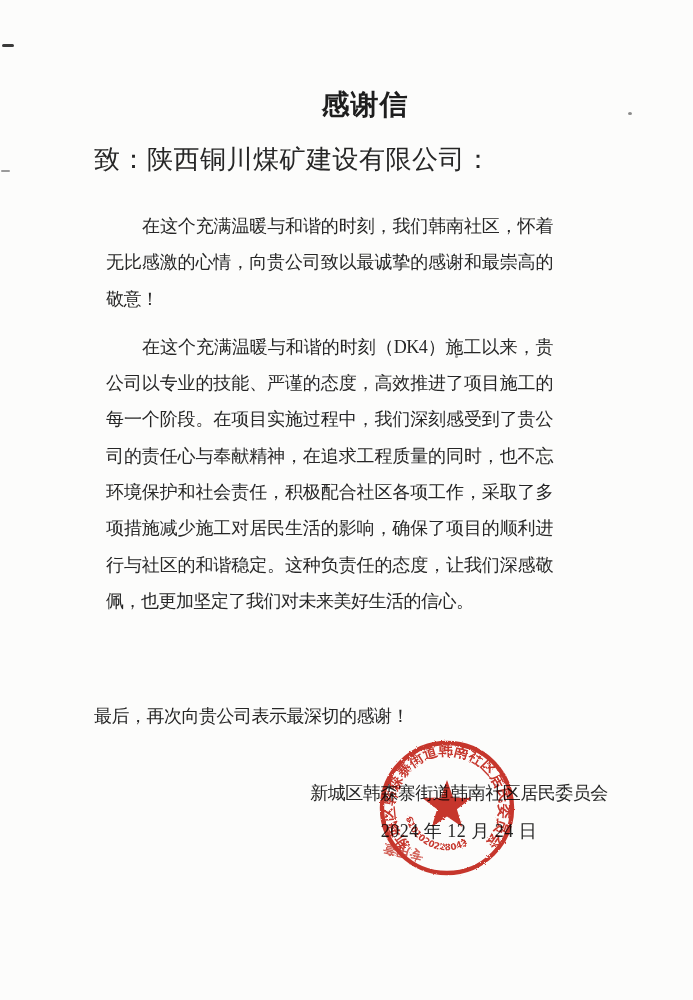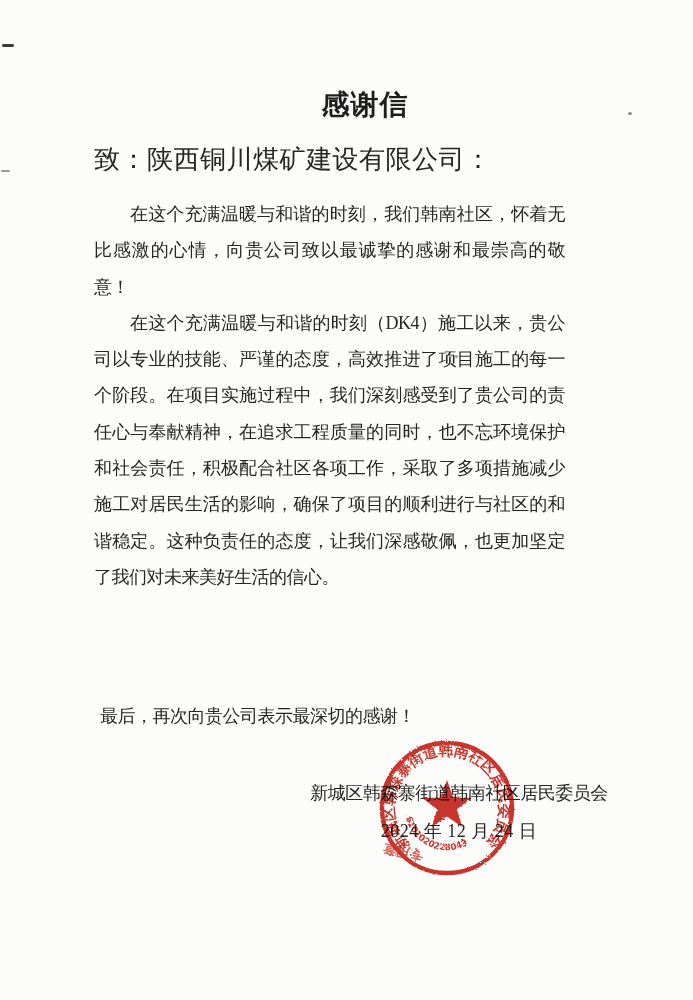--- a/index.html
+++ b/index.html
@@ -23,23 +23,23 @@
   .salutation{
     position:absolute;top:142px;left:94px;
     font-size:26px;letter-spacing:0.5px;
   }
   .body{
     position:absolute;top:196px;left:94px;width:471px;
     font-size:18px;line-height:36.3px;
     letter-spacing:-0.5px;
     text-align:justify;
   }
-  .body p{margin:0;text-indent:2em;}
+  .body p{margin:12px;text-indent:2em;}
   .closing{
-    position:absolute;top:704px;left:100px;
+    position:absolute;top:704px;left:94px;
     font-size:18px;letter-spacing:-0.5px;
   }
   .signature{
     position:absolute;top:781px;right:121px;width:300px;
     text-align:center;font-size:18px;
   }
   .committee{letter-spacing:-0.5px;white-space:nowrap;}
   .date{margin-top:14px;letter-spacing:0.5px;}
   .stamp{
     position:absolute;left:367px;top:728px;

